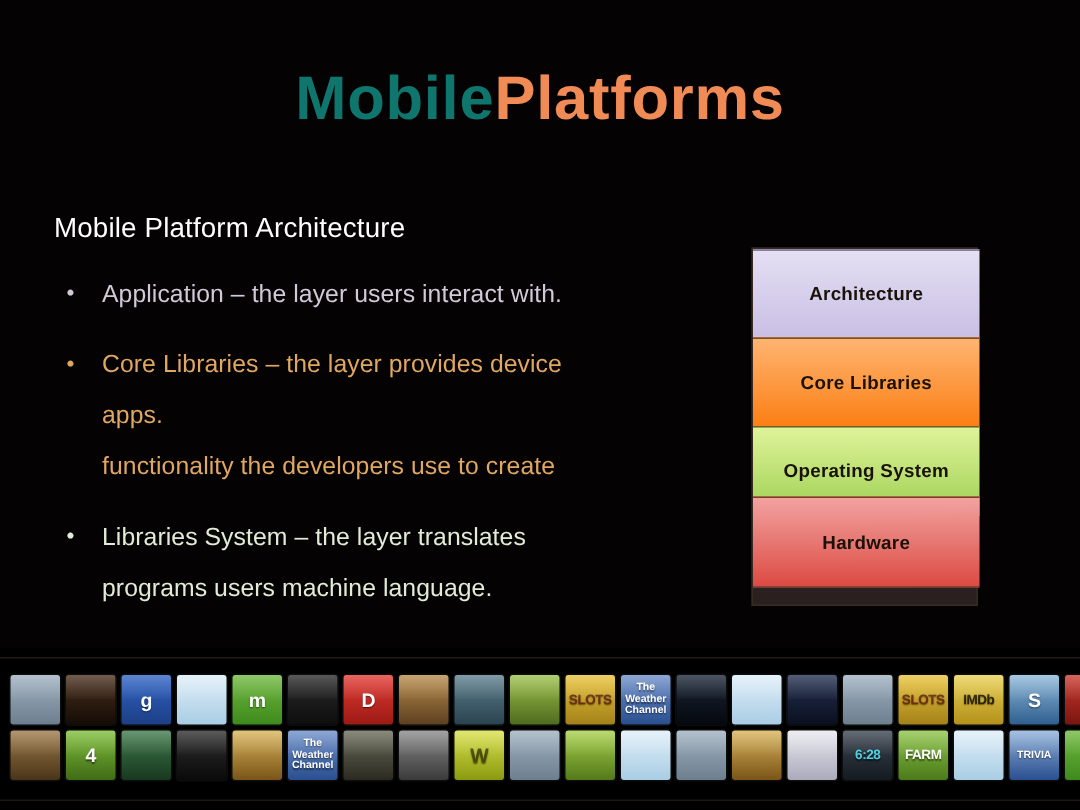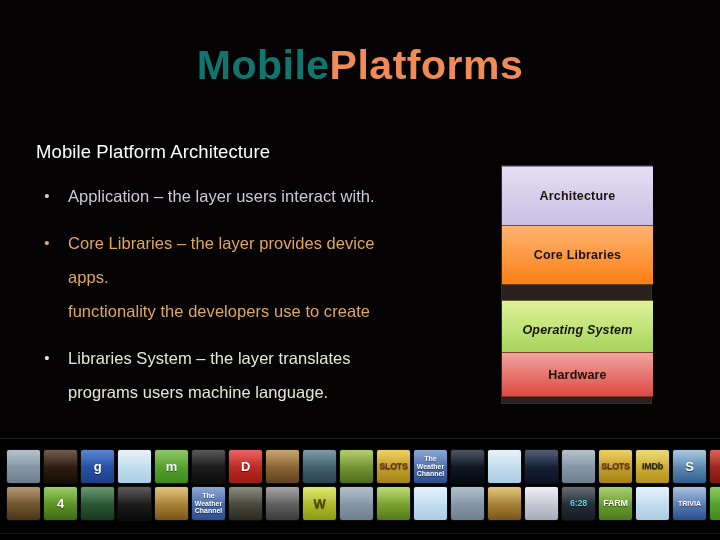--- a/index.html
+++ b/index.html
@@ -111,27 +111,26 @@
   #layer-0 {
     top: 0px;
     background: linear-gradient(to bottom, #e4dff3 0%, #ddd6ef 45%, #c9bfe4 100%);
     border-top: 1px solid #8e86a8;
   }
   #layer-1 {
     top: 59px;
     background: linear-gradient(to bottom, #ffb472 0%, #ffa257 45%, #fb7f14 100%);
   }
   #layer-2 {
-    top: 134px;
+    top: 118px;
     background: linear-gradient(to bottom, #dff39a 0%, #cfea83 40%, #9ed052 100%);
-    font-style: italic;
   }
   #layer-3 {
-    top: 186px;
-    height: 45px;
+    top: 165px;
+    height: 61px;
     background: linear-gradient(to bottom, #f2a3a0 0%, #ef8c87 40%, #dc4a42 100%);
     border-bottom: 1px solid #7d3a2c;
   }
 
   
   #strip {
     position: absolute;
     left: 0;
     top: 432px;
     width: 720px;

